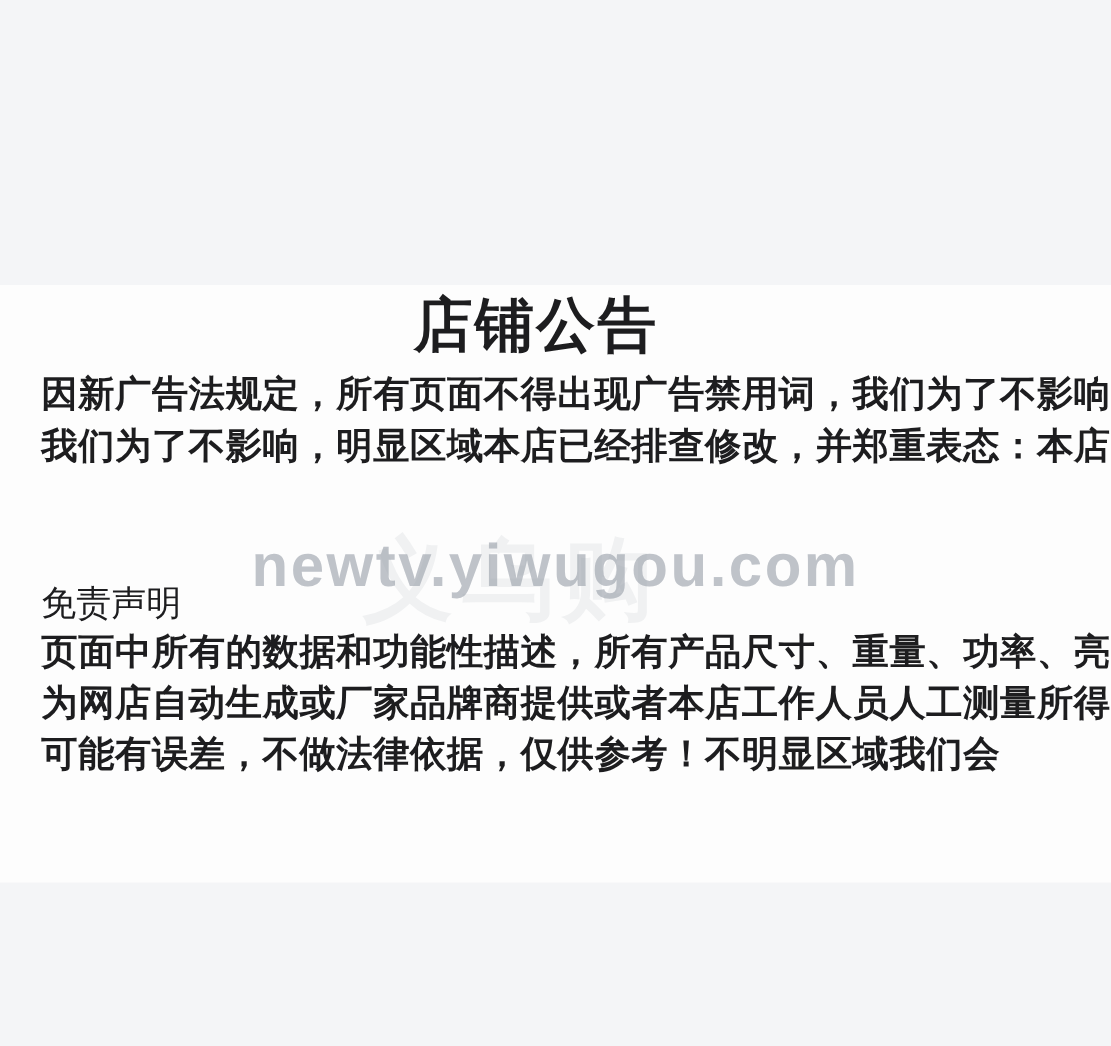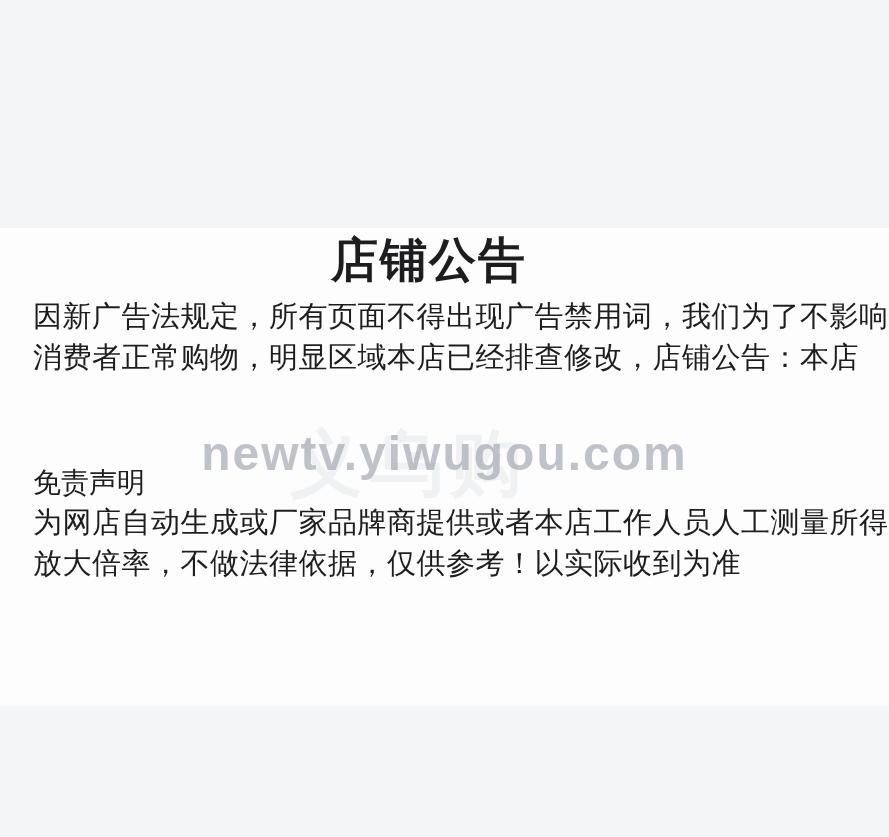--- a/index.html
+++ b/index.html
@@ -29,21 +29,21 @@
     line-height: 56px;
     font-weight: 700;
     letter-spacing: 2px;
     color: #1d1d1f;
   }
   .para {
     position: absolute;
     left: 33px; right: 30px;
     font-size: 29px;
     line-height: 41px;
-    font-weight: 400;
+    font-weight: 700;
     letter-spacing: 0.5px;
     color: #1d1d1f;
   }
   .para .line { white-space: nowrap; }
   .para-law { top: 296px; }
   .para-data { top: 502px; }
   .disclaimer-heading {
     position: absolute;
     top: 464px; left: 33px;
     font-size: 28px;
@@ -77,27 +77,28 @@
 <body>
 
 <div class="page">
 
   <div class="notice-card"></div>
 
   <h1 class="notice-title">店铺公告</h1>
 
   <div class="para para-law">
     <div class="line">因新广告法规定，所有页面不得出现广告禁用词，我们为了不影响</div>
-    <div class="line">消费者正常购物，明显区域本店已经排查修改，店铺公告：本店</div>
+    <div class="line">我们为了不影响，明显区域本店已经排查修改，并郑重表态：本店</div>
   </div>
 
   <h2 class="disclaimer-heading">免责声明</h2>
 
   <div class="para para-data">
+    <div class="line">页面中所有的数据和功能性描述，所有产品尺寸、重量、功率、亮</div>
     <div class="line">为网店自动生成或厂家品牌商提供或者本店工作人员人工测量所得</div>
-    <div class="line">放大倍率，不做法律依据，仅供参考！以实际收到为准</div>
+    <div class="line">可能有误差，不做法律依据，仅供参考！不明显区域我们会</div>
   </div>
 
   <div class="watermark-cn">义乌购</div>
 
   <div class="watermark-latin">newtv.yiwugou.com</div>
 
 </div>
 
 </body></html>

